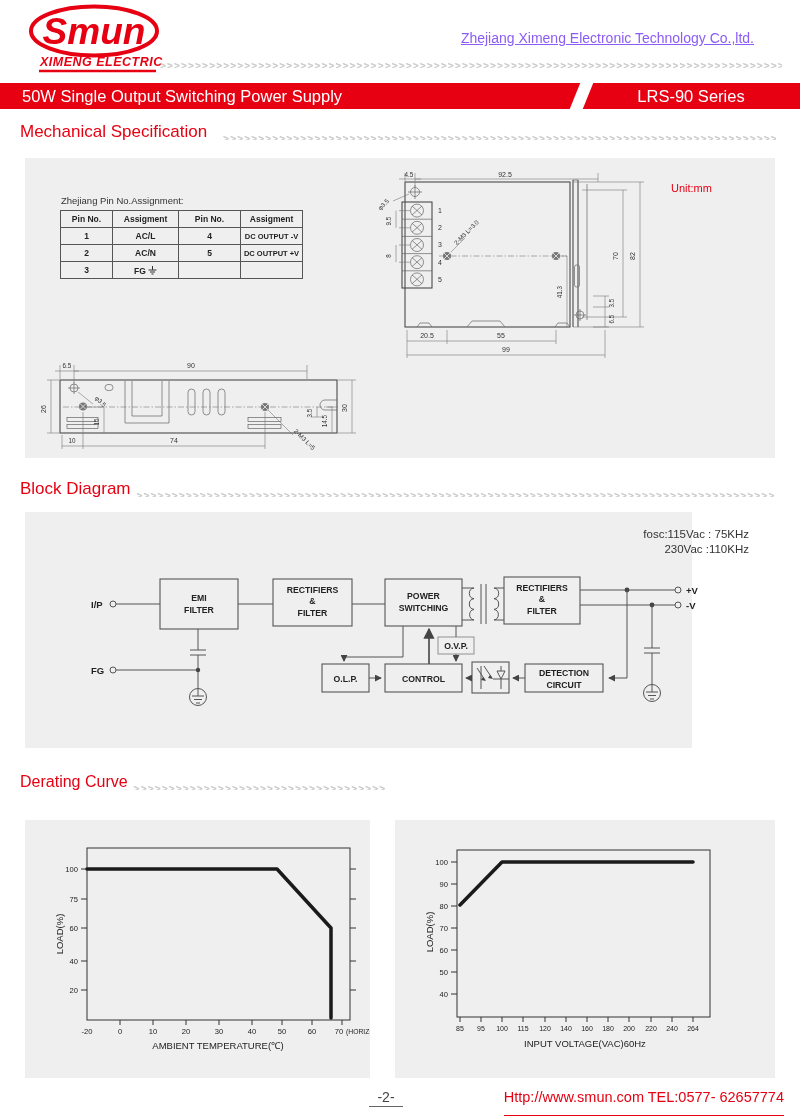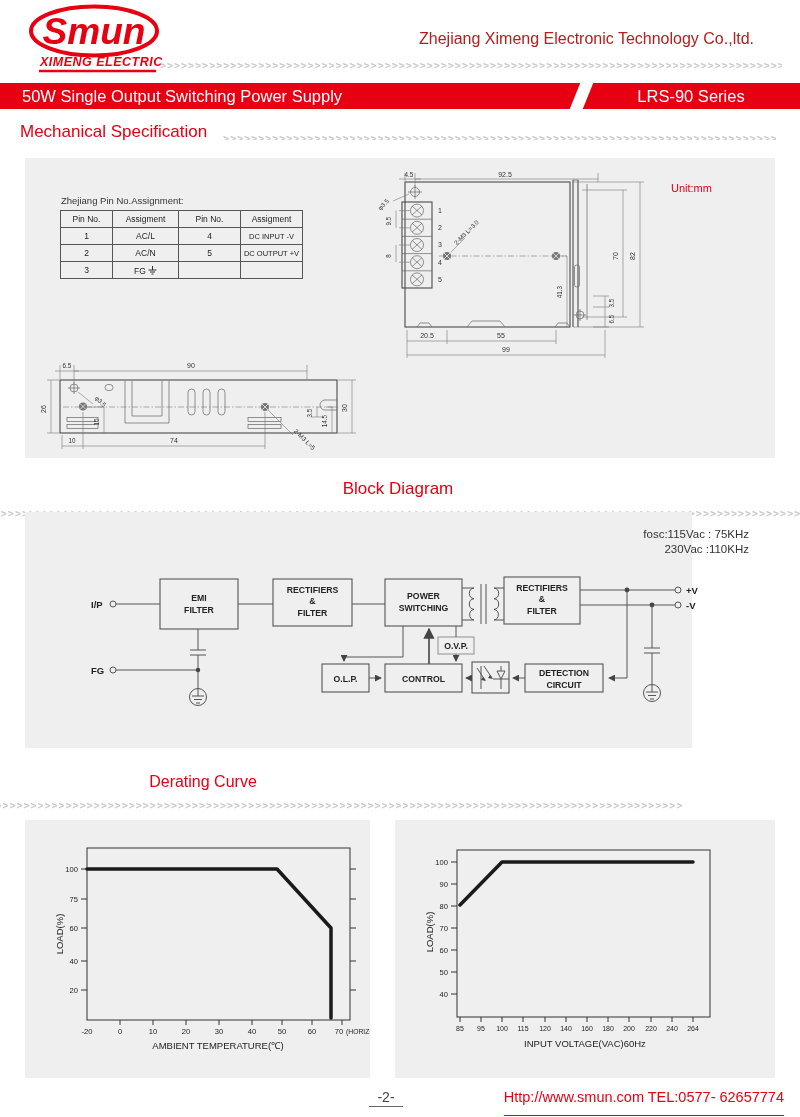--- a/index.html
+++ b/index.html
@@ -3,41 +3,41 @@
 <meta charset="utf-8">
 <style>
   * { box-sizing: border-box; margin:0; padding:0; }
   html,body { background:#fff; }
   .page {
     position:relative; width:800px; height:1117px; background:#fff;
     font-family:"Liberation Sans", sans-serif; overflow:hidden;
   }
   
   .logo { position:absolute; left:26px; top:4px; }
-  .company { position:absolute; right:46px; top:30px; color:#b91c1c; font-size:16px; }
+  .company { position:absolute; right:46px; top:30px; color:#8b5cf6; font-size:14px;text-decoration:underline; }
   .chev { overflow:hidden; white-space:nowrap; color:#c9c9c9; font-weight:bold;
           font-family:"DejaVu Sans Mono", monospace; }
   .chev::before { content:">>>>>>>>>>>>>>>>>>>>>>>>>>>>>>>>>>>>>>>>>>>>>>>>>>>>>>>>>>>>>>>>>>>>>>>>>>>>>>>>>>>>>>>>>>>>>>>>>>>>>>>>>>>>>>>>>>>>>>>>>>>>>>>>>>>>>>>>"; letter-spacing:1px; font-size:10px; }
   .hdr-chev { position:absolute; left:160px; top:54px; width:622px; height:14px; }
   .titlebar { position:absolute; left:0; top:83px; width:800px; height:26px; background:#e60012; }
   .titlebar .ttl { position:absolute; left:22px; top:0; line-height:26px; color:#fff; font-size:16.5px; }
   .titlebar .slash { position:absolute; left:575px; top:0; width:13px; height:26px; background:#fff; transform:skewX(-22deg); }
   .titlebar .series { position:absolute; right:14px; top:0; width:190px; text-align:center; line-height:26px; color:#fff; font-size:16.5px; }
   
   .sec-head { position:absolute; display:flex; align-items:center; color:#e60012; }
   .sec-head .txt { font-size:17px; white-space:nowrap; }
   .sec-head .chev { flex:1; margin-left:6px; height:13px; margin-top:3px; }
   
   .panel { position:absolute; background:#efefef; }
   
   .pin-caption { position:absolute; left:36px; top:37px; font-size:9.5px; color:#333; }
   .pin-table { position:absolute; left:35px; top:52px; border-collapse:collapse; }
   .pin-table th, .pin-table td {
     border:1px solid #555; font-size:8.5px; color:#222; text-align:center;
-    height:17px; padding:0 2px; background:#efefef; font-weight:normal;
+    height:17px; padding:0 2px; background:#efefef; font-weight:bold;
   }
   .fg-cell span { vertical-align:middle; }
   .fg-cell svg { vertical-align:middle; margin-left:2px; }
   .unit-label { position:absolute; left:646px; top:24px; color:#e60012; font-size:11px; }
   
   svg text { font-family:"Liberation Sans", sans-serif; }
   .oln { fill:none; stroke:#4a4a4a; stroke-width:1.1; }
   .tln { fill:none; stroke:#666; stroke-width:0.7; }
   .dln { fill:none; stroke:#777; stroke-width:0.6; }
   .cln { fill:none; stroke:#777; stroke-width:0.6; stroke-dasharray:6 2 1.5 2; }
@@ -107,21 +107,21 @@
           <th>Assigment</th>
           <th>Pin No.</th>
           <th>Assigment</th>
         </tr>
       </thead>
       <tbody>
         <tr>
           <td>1</td>
           <td>AC/L</td>
           <td>4</td>
-          <td style="font-size:7.5px">DC INPUT -V</td>
+          <td style="font-size:7.5px">DC OUTPUT -V</td>
         </tr>
         <tr>
           <td>2</td>
           <td>AC/N</td>
           <td>5</td>
           <td style="font-size:7.5px">DC OUTPUT +V</td>
         </tr>
         <tr>
           <td>3</td>
           <td class="fg-cell">
@@ -327,21 +327,21 @@
       <line class="dln" x1="303" y1="27" x2="321" y2="27"></line>
       <line class="dln" x1="303" y1="80" x2="321" y2="80"></line>
       <line class="dln" x1="317" y1="27" x2="317" y2="80"></line>
       <text class="dim" x="312" y="55" transform="rotate(-90 312 55)">30</text>
 
       <line class="dln" x1="233" y1="57" x2="258" y2="82"></line>
       <text class="dimS" x="268" y="88" transform="rotate(45 268 88)">2-M3 L=5</text>
     </svg>
   </div>
 
-  <div class="sec-head" style="left:20px; top:479px; width:756px;flex-direction:column;">
+  <div class="sec-head" style="left:20px; top:479px; width:756px;">
     <span class="txt">Block Diagram</span>
     <span class="chev"></span>
   </div>
 
   <div class="panel" style="left:25px; top:512px; width:667px; height:236px;">
     <svg width="750" height="236" viewBox="0 0 750 236">
       <defs>
         <marker id="arr" viewBox="0 0 8 8" refX="7" refY="4" markerWidth="7" markerHeight="7" orient="auto-start-reverse">
           <path d="M0,0 L8,4 L0,8 z" fill="#444"></path>
         </marker>
@@ -471,21 +471,21 @@
 
       <g>
         <rect class="bx" x="500" y="152" width="78" height="28"></rect>
         <text class="bt" x="539" y="164">DETECTION</text>
         <text class="bt" x="539" y="176">CIRCUIT</text>
       </g>
       <line class="wire" x1="500" y1="166" x2="488" y2="166" marker-end="url(#arr)"></line>
     </svg>
   </div>
 
-  <div class="sec-head" style="left:20px; top:773px; width:366px;flex-direction:column;">
+  <div class="sec-head" style="left:20px; top:773px; width:366px;">
     <span class="txt" style="font-size:16px">Derating Curve</span>
     <span class="chev"></span>
   </div>
   <div class="panel" style="left:25px; top:820px; width:345px; height:258px;">
     <svg width="345" height="258" viewBox="0 0 345 258">
       <rect class="axis" x="62" y="28" width="263" height="172"></rect>
 
       <g class="axis">
         <line x1="56" y1="49" x2="62" y2="49"></line>
           <line x1="56" y1="79" x2="62" y2="79"></line>

